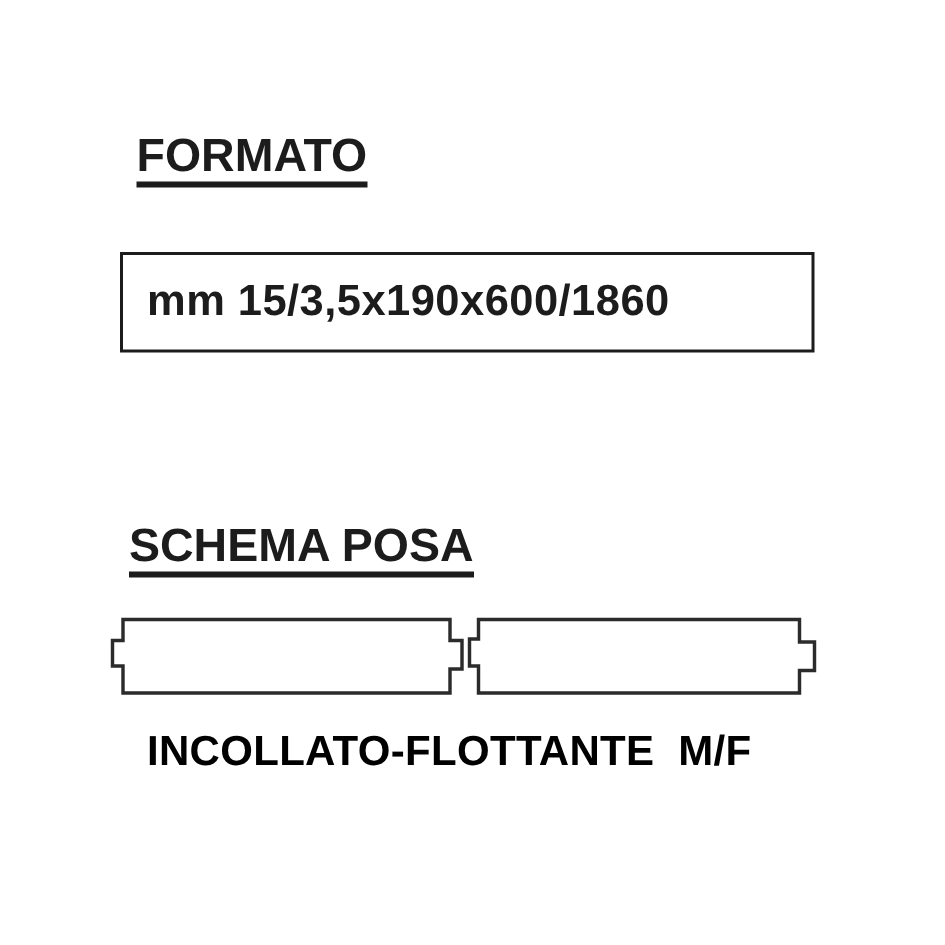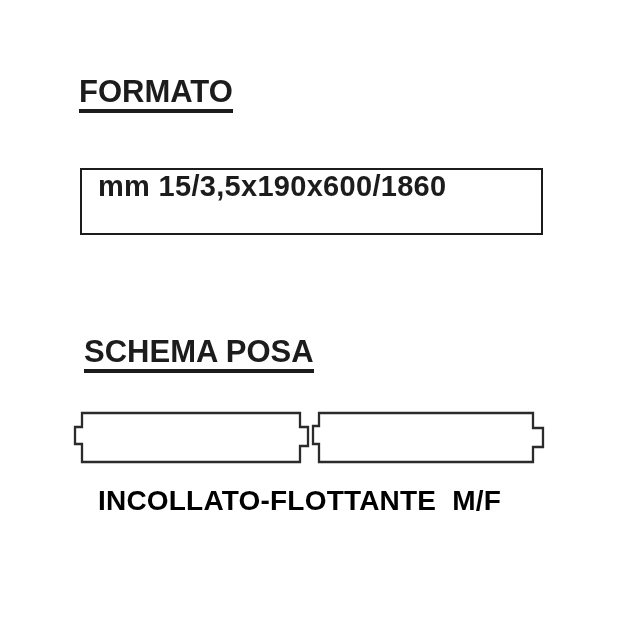--- a/index.html
+++ b/index.html
@@ -11,49 +11,49 @@
     position: relative;
     width: 630px;
     height: 630px;
     background: #ffffff;
     overflow: hidden;
     font-family: "Liberation Sans", sans-serif;
     color: #1c1c1c;
   }
   .section-heading {
     position: absolute;
-    margin: 0;
+    margin: 12px;
     font-size: 31px;
     font-weight: 700;
     line-height: 1;
     letter-spacing: 0px;
     color: #1c1c1c;
     border-bottom: 4px solid #1c1c1c;
     padding-bottom: 2px;
     display: inline-block;
     white-space: nowrap;
   }
   .heading-formato {
     left: 79px;
     top: 76px;
   }
   .heading-schema {
-    left: 84px;
+    left: 74px;
     top: 336px;
   }
   .format-box {
     position: absolute;
     left: 80px;
     top: 168px;
     width: 463px;
     height: 67px;
     border: 2.5px solid #1c1c1c;
     box-sizing: border-box;
     display: flex;
-    align-items: flex-start;
+    align-items: center;
   }
   .format-box .value {
     font-size: 29px;
     font-weight: 700;
     letter-spacing: 0.3px;
     padding-left: 16px;
     white-space: nowrap;
   }
   .plank-diagram {
     position: absolute;

